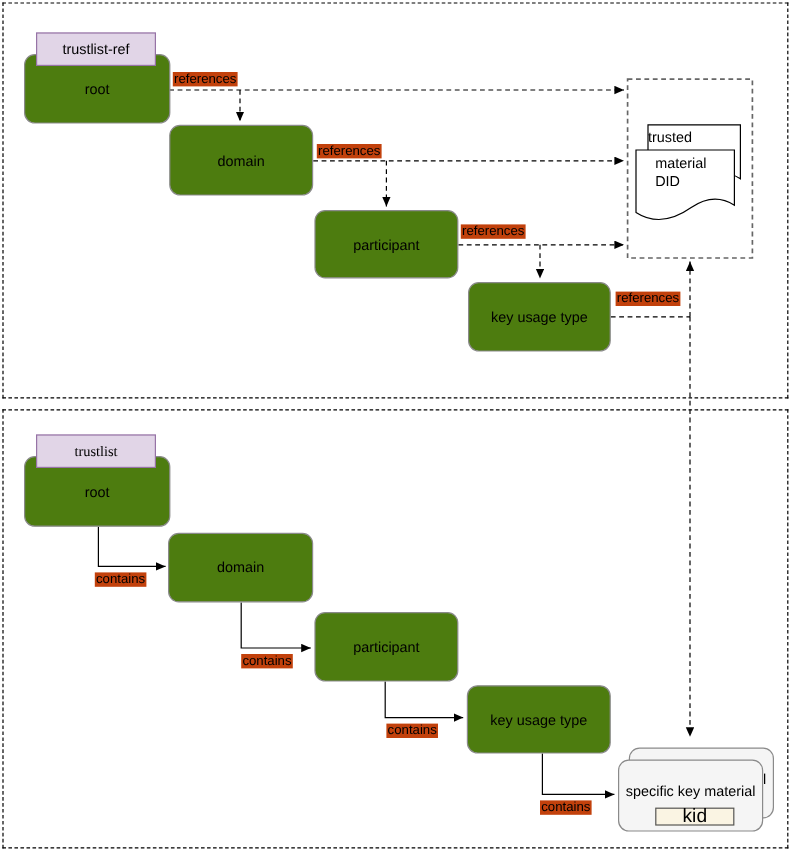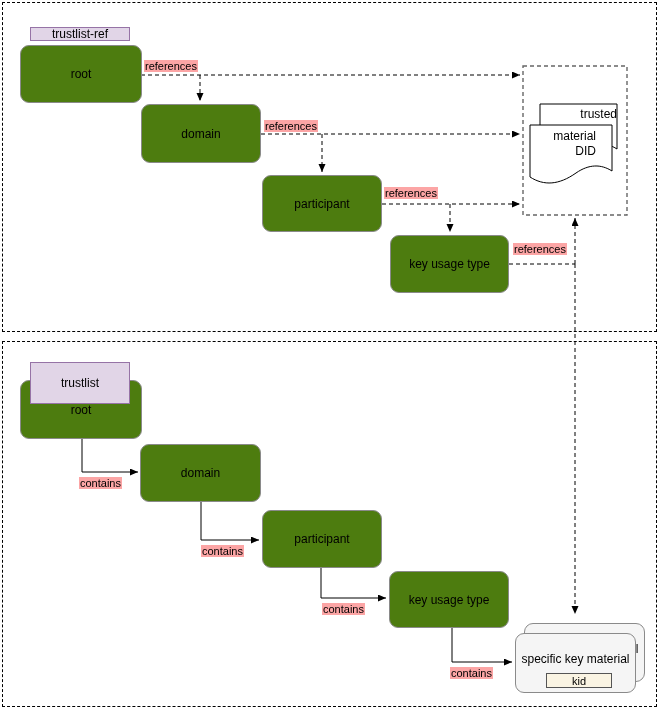--- a/index.html
+++ b/index.html
@@ -16,49 +16,49 @@
   .node{
     position:absolute;background:#4d7c0f;border:1px solid #8a8a8a;border-radius:9px;
     display:flex;align-items:center;justify-content:center;
     font-size:12px;z-index:3;box-sizing:border-box;white-space:nowrap;
   }
   .tag{
     position:absolute;background:#e1d5e7;border:1px solid #9673a6;
     display:flex;align-items:center;justify-content:center;
     font-size:12px;z-index:4;box-sizing:border-box;
   }
-  .edge-label{position:absolute;font-size:11px;z-index:5;white-space:nowrap;background:#fca5a5;padding:0 1px;}
-  .doc-label{position:absolute;font-size:12px;text-align:right;z-index:4;line-height:15px;}
+  .edge-label{position:absolute;font-size:11px;z-index:5;white-space:nowrap;background:#c2410c;padding:0 1px;}
+  .doc-label{position:absolute;font-size:12px;text-align:left;z-index:4;line-height:15px;}
 
   
   #n-t-root{left:20px;top:45px;width:122px;height:58px;}
   #n-t-domain{left:141px;top:104px;width:120px;height:59px;}
   #n-t-participant{left:262px;top:175px;width:120px;height:57px;}
   #n-t-kut{left:390px;top:235px;width:119px;height:58px;}
-  #tag-top{left:30px;top:27px;width:100px;height:14px;}
+  #tag-top{left:30px;top:27px;width:100px;height:28px;}
 
   
   #n-b-root{left:20px;top:380px;width:122px;height:59px;}
   #n-b-domain{left:140px;top:444px;width:121px;height:58px;}
   #n-b-participant{left:262px;top:510px;width:120px;height:58px;}
   #n-b-kut{left:389px;top:571px;width:120px;height:57px;}
-  #tag-bottom{left:30px;top:362px;width:100px;height:42px;}
+  #tag-bottom{left:30px;top:362px;width:100px;height:28px;font-family:Liberation Serif, serif;}
 
   
   .skm{
     position:absolute;background:#f5f5f5;border:1px solid #8a8a8a;border-radius:9px;
     box-sizing:border-box;font-size:12px;text-align:center;z-index:3;overflow:hidden;
   }
   #skm-back{left:524px;top:623px;width:121px;height:59px;}
   #skm-front{left:515px;top:633px;width:121px;height:60px;z-index:4;}
   .skm .skm-text{margin-top:18px;white-space:nowrap;}
   .kid-box{
     position:absolute;left:30px;top:39px;width:66px;height:15px;
     background:#faf4e3;border:1px solid #555;box-sizing:border-box;
-    font-size:11px;display:flex;align-items:center;justify-content:center;z-index:5;text-align:center;
+    font-size:16px;display:flex;align-items:center;justify-content:center;z-index:5;text-align:center;
   }
 
   
   #lbl-ref-1{left:144px;top:60px;}
   #lbl-ref-2{left:264px;top:120px;}
   #lbl-ref-3{left:384px;top:187px;}
   #lbl-ref-4{left:513px;top:243px;}
   #lbl-con-1{left:79px;top:477px;}
   #lbl-con-2{left:201px;top:545px;}
   #lbl-con-3{left:322px;top:603px;}

